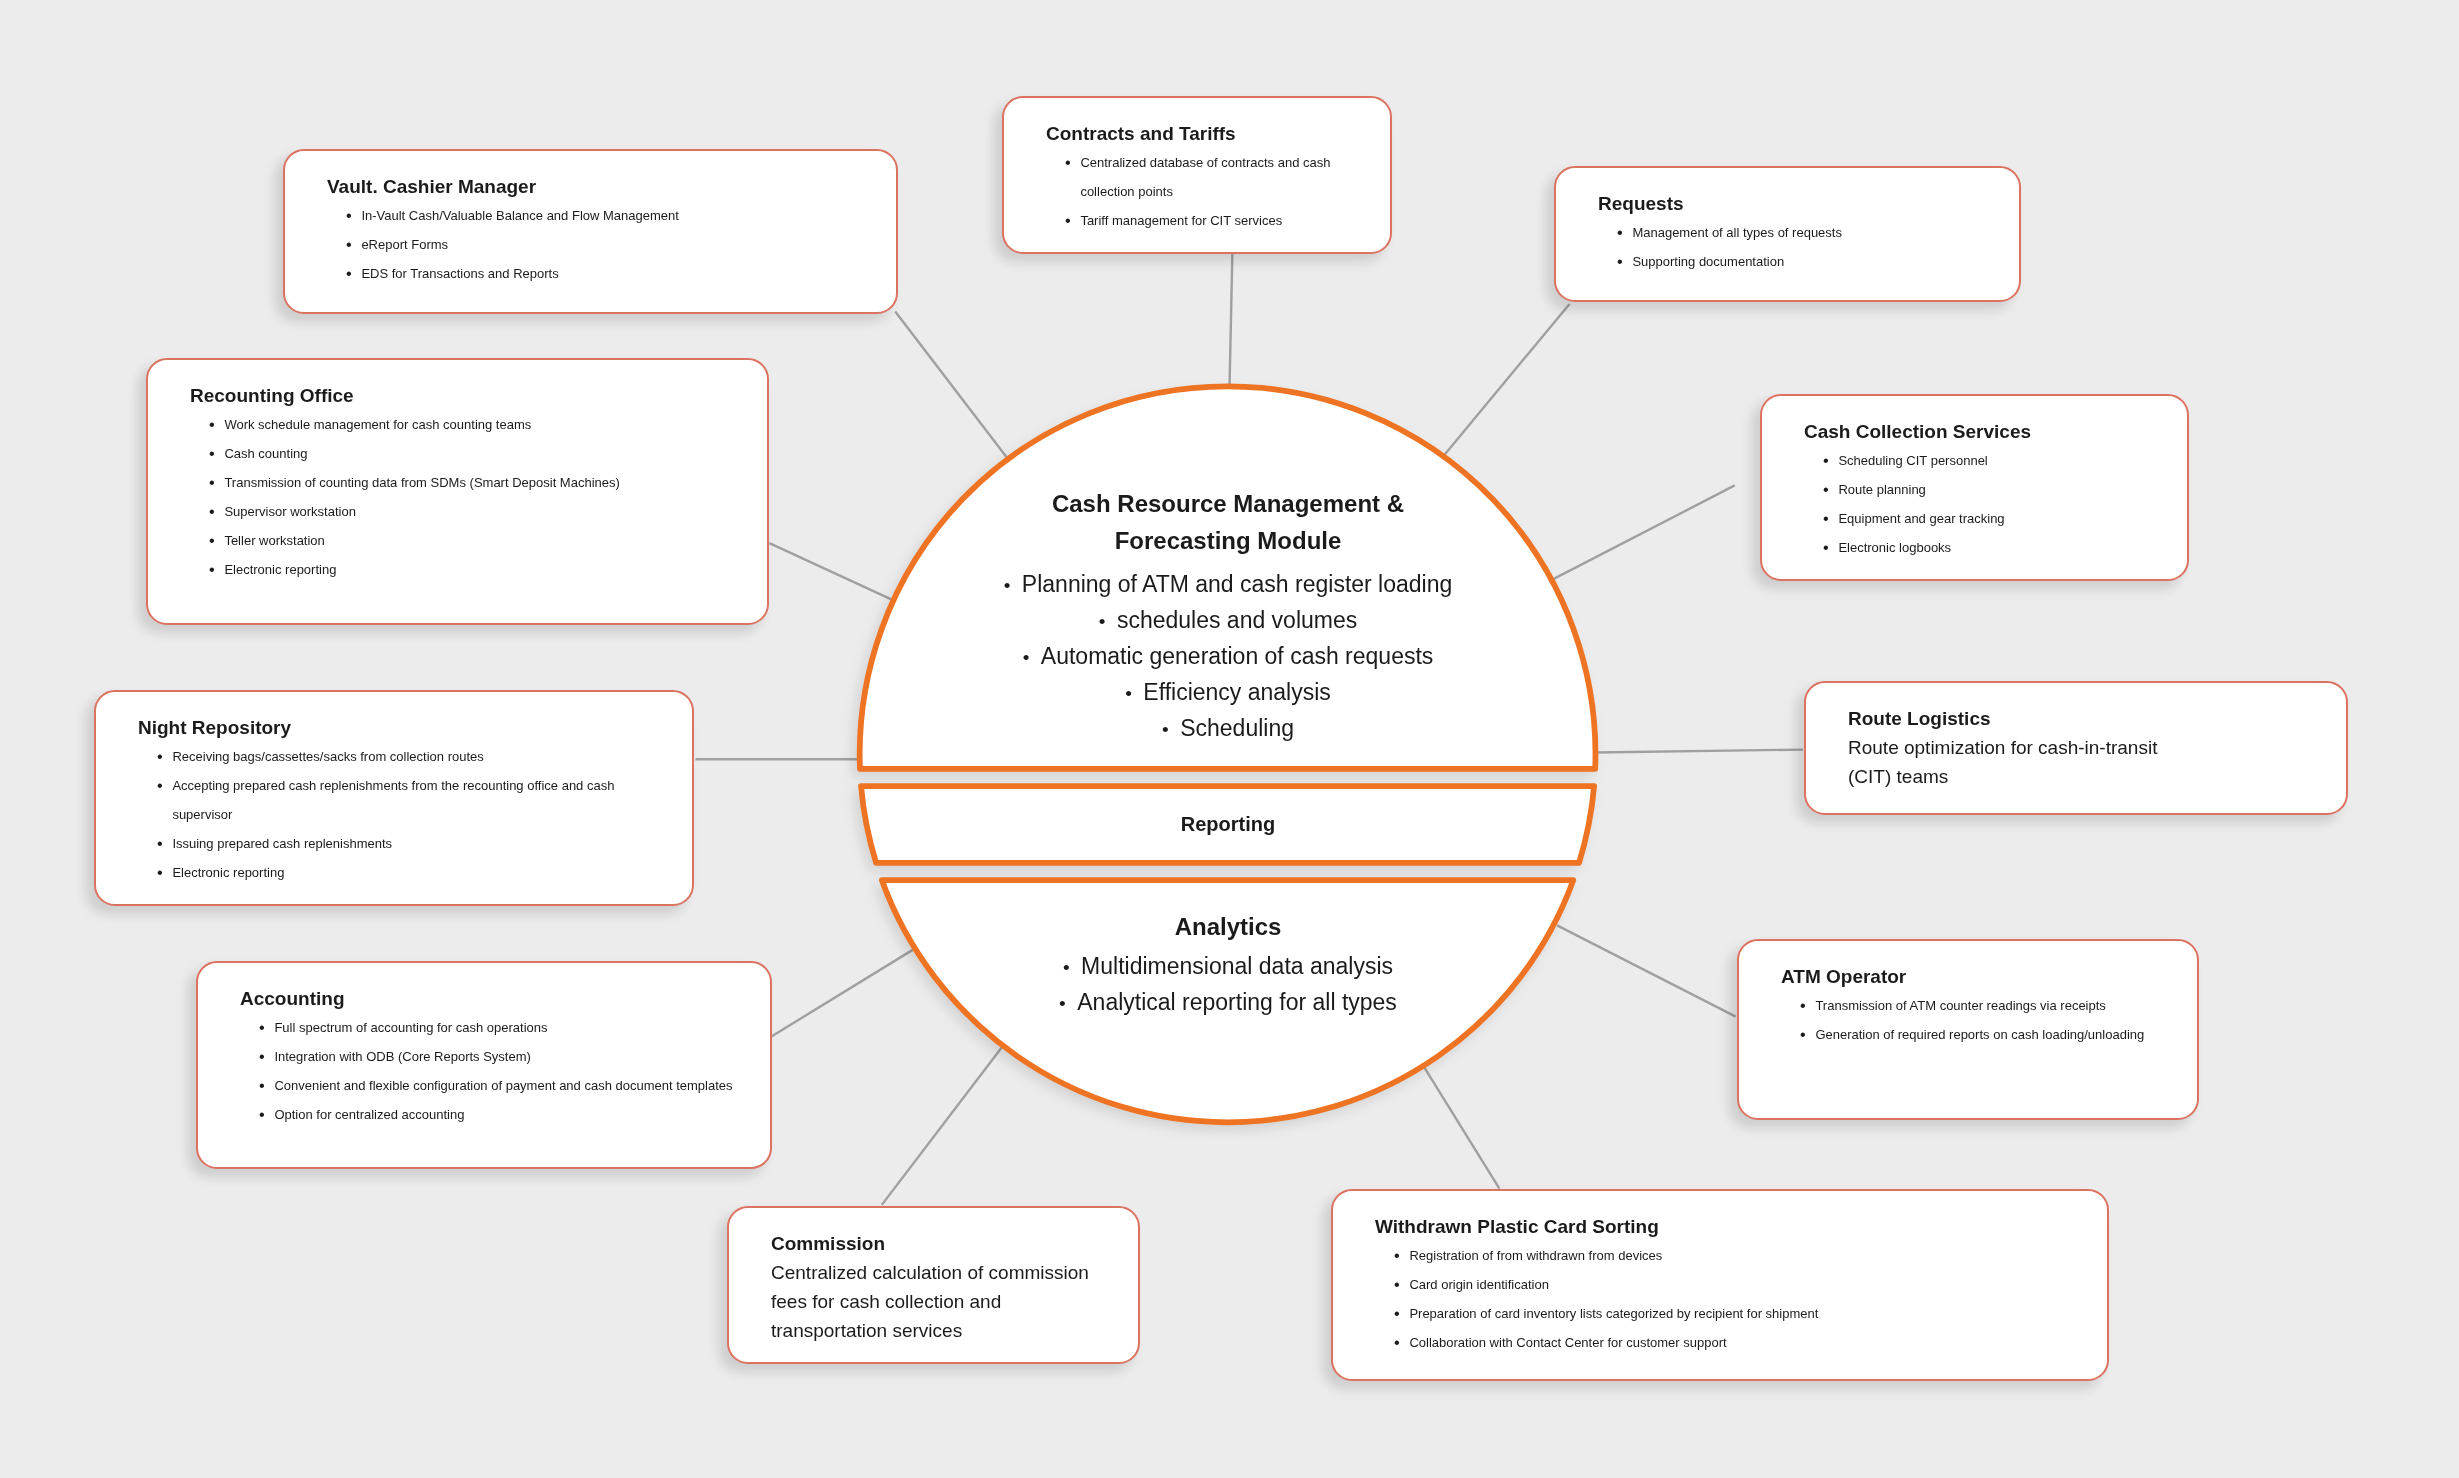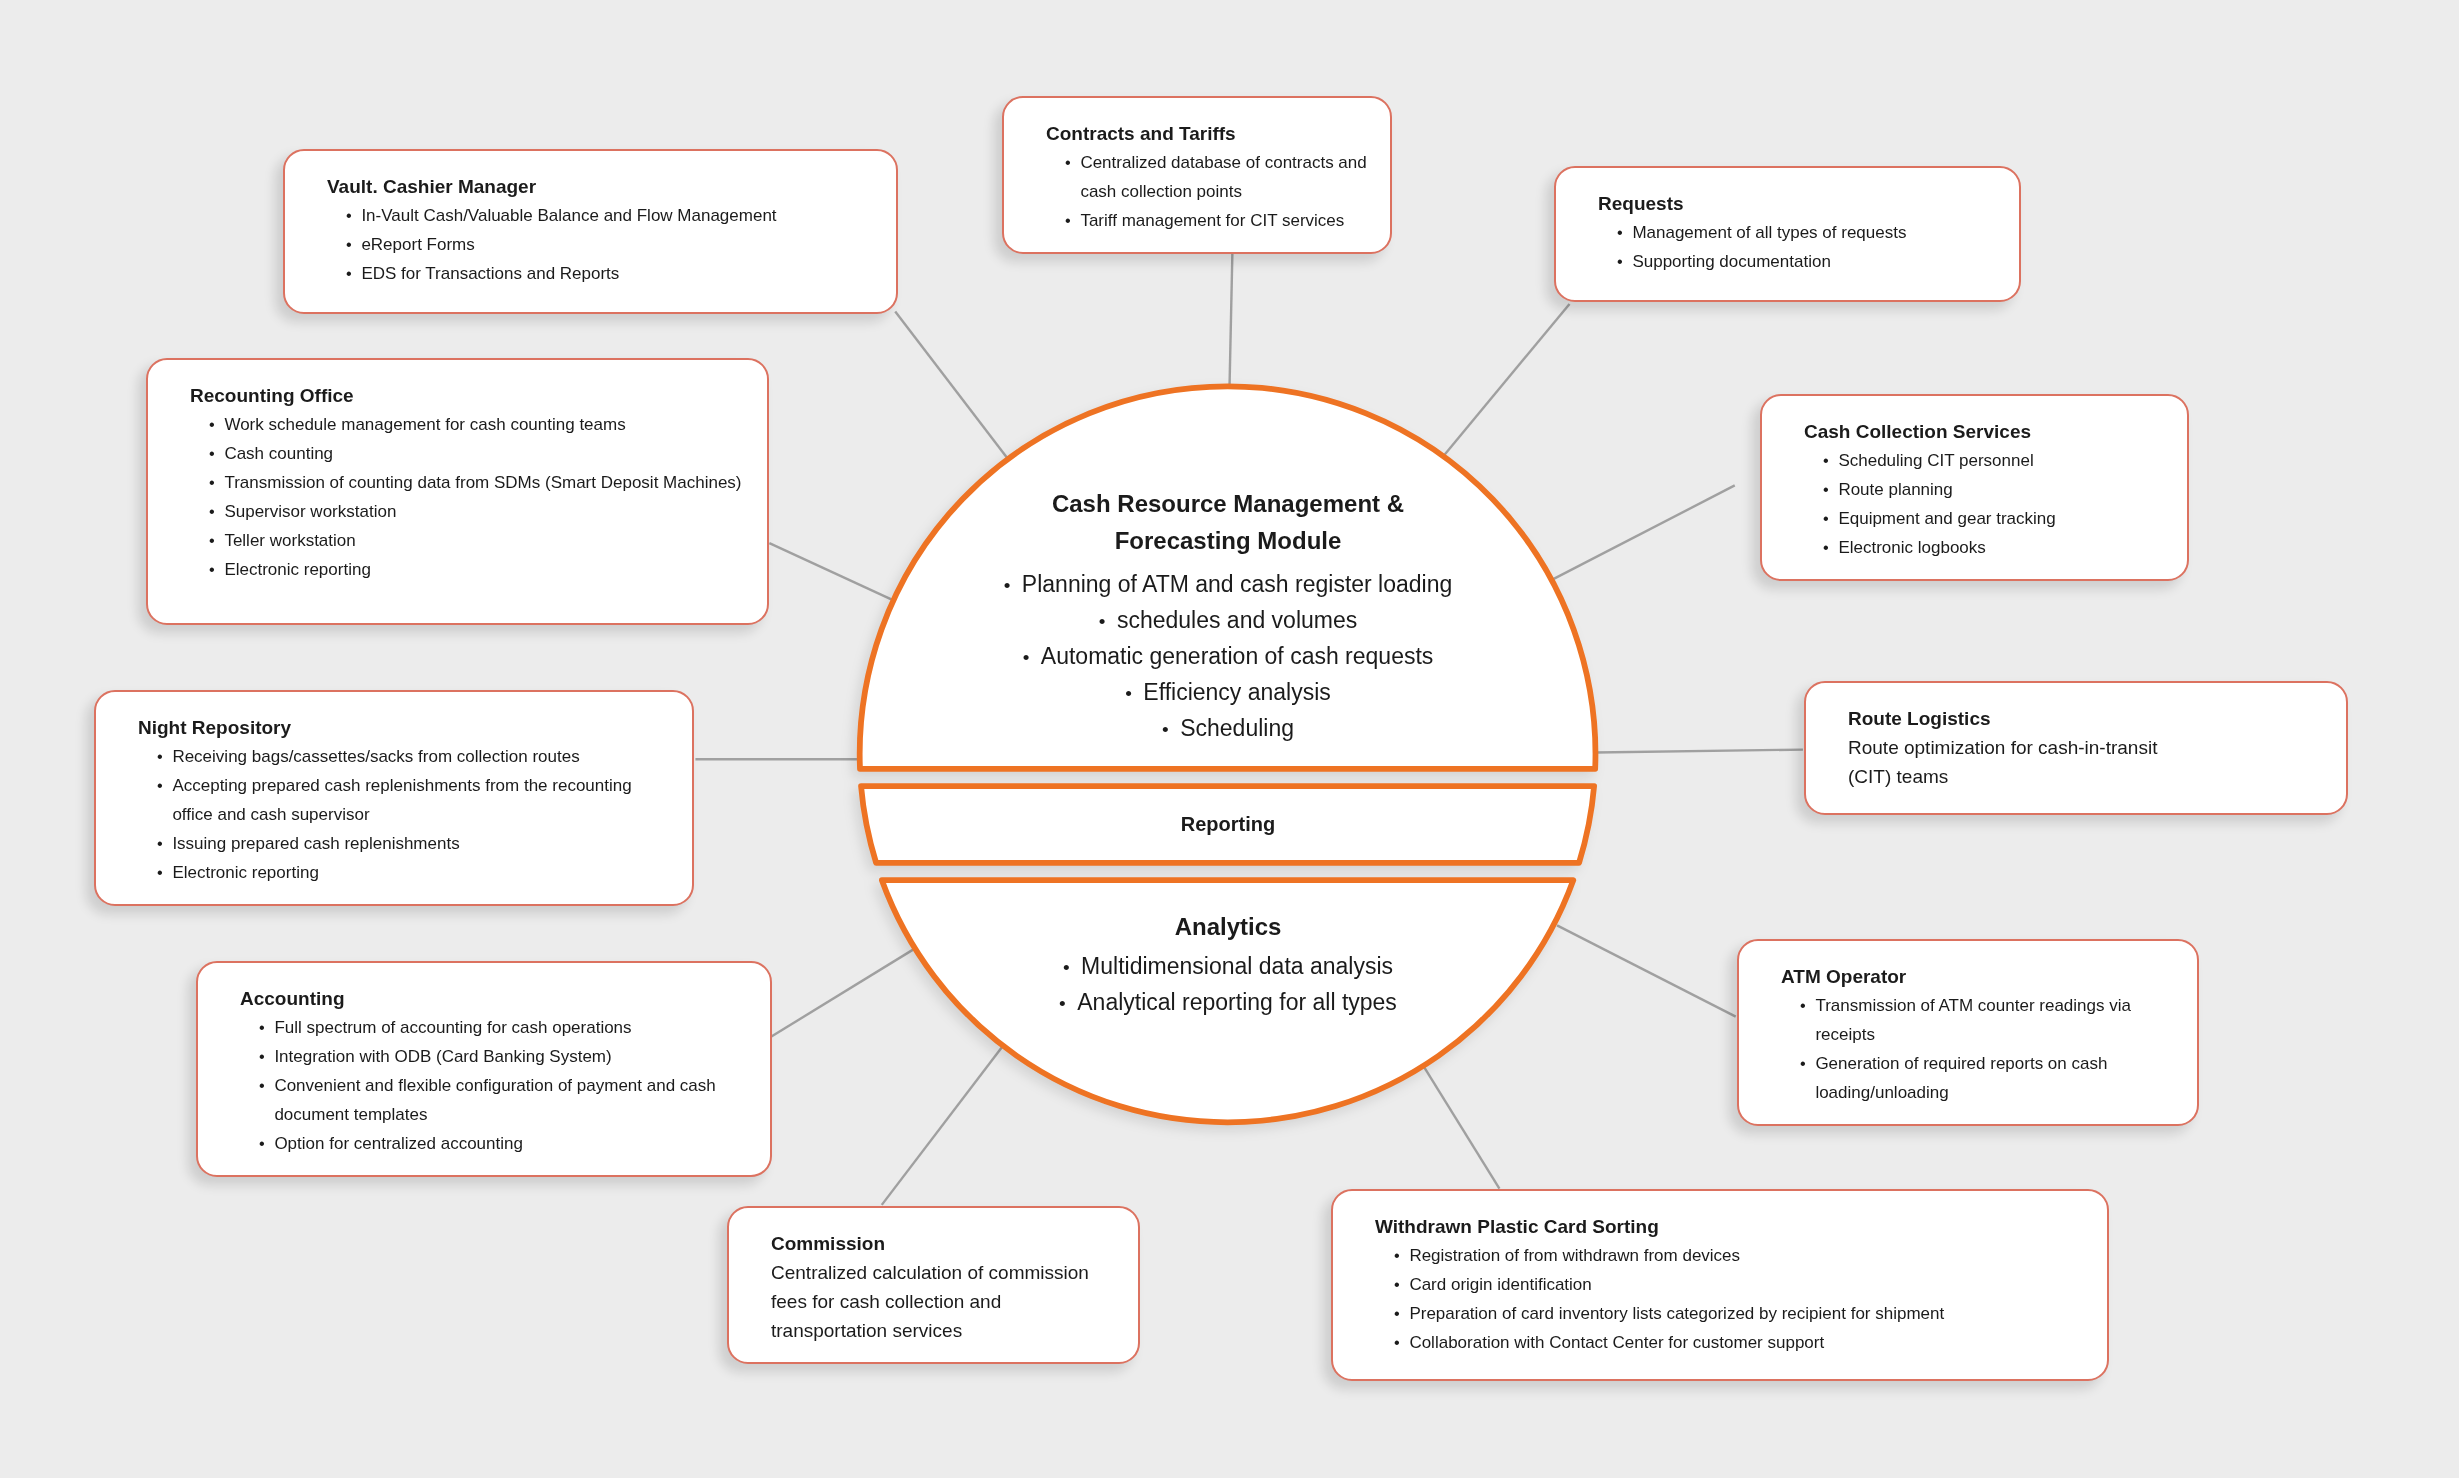--- a/index.html
+++ b/index.html
@@ -13,21 +13,21 @@
   .connectors line{stroke:#A0A0A0;stroke-width:2.5;}
 
   
   .node{
     position:absolute;z-index:1;background:#ffffff;border:2.9px solid #DC7260;border-radius:21px;
     box-shadow:-7.7px 7.7px 11.5px rgba(0,0,0,0.13);
     padding:21px 23px 17.3px 42px;box-sizing:border-box;
   }
   .node h3{margin:0;font-size:19px;line-height:29px;font-weight:bold;color:#1b1b1b;}
   .node ul{margin:0;padding:0 0 0 19px;list-style:none;}
-  .node li{position:relative;padding-left:15.4px;font-size:17px;line-height:29px;}
+  .node li{position:relative;padding-left:15.4px;font-size:13px;line-height:29px;}
   .node li::before{content:"•";position:absolute;left:0;top:0;font-size:16.3px;}
   .node p{margin:0;font-size:19px;line-height:29px;}
 
   
   .center-text{position:absolute;z-index:2;text-align:center;}
   .c-title{font-weight:bold;font-size:24px;line-height:37px;white-space:pre-line;}
   .c-bullet{font-size:23px;line-height:35px;}
   .c-bullet::before{content:"•";font-size:19px;margin-right:11.5px;}
   .reporting-band{display:flex;align-items:center;justify-content:center;}
   .reporting-band .c-title{font-size:20px;}
@@ -110,21 +110,21 @@
       <li>Accepting prepared cash replenishments from the recounting office and cash supervisor</li>
       <li>Issuing prepared cash replenishments</li>
       <li>Electronic reporting</li>
     </ul>
   </div>
 
   <div class="node" style="left:196px;top:961px;width:576px;min-height:208px;">
     <h3>Accounting</h3>
     <ul>
       <li>Full spectrum of accounting for cash operations</li>
-      <li>Integration with ODB (Card Banking System)</li>
+      <li>Integration with ODB (Core Reports System)</li>
       <li>Convenient and flexible configuration of payment and cash document templates</li>
       <li>Option for centralized accounting</li>
     </ul>
   </div>
 
   <div class="node" style="left:727px;top:1206px;width:413px;min-height:152px;">
     <h3>Commission</h3>
     <p style="max-width:346px;">Centralized calculation of commission fees for cash collection and transportation services</p>
   </div>
 

